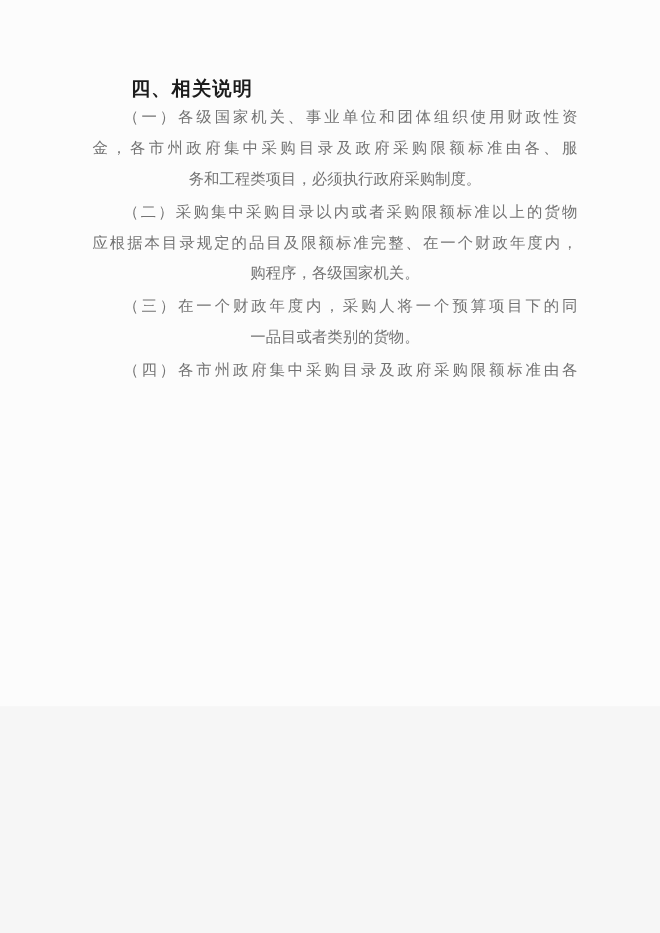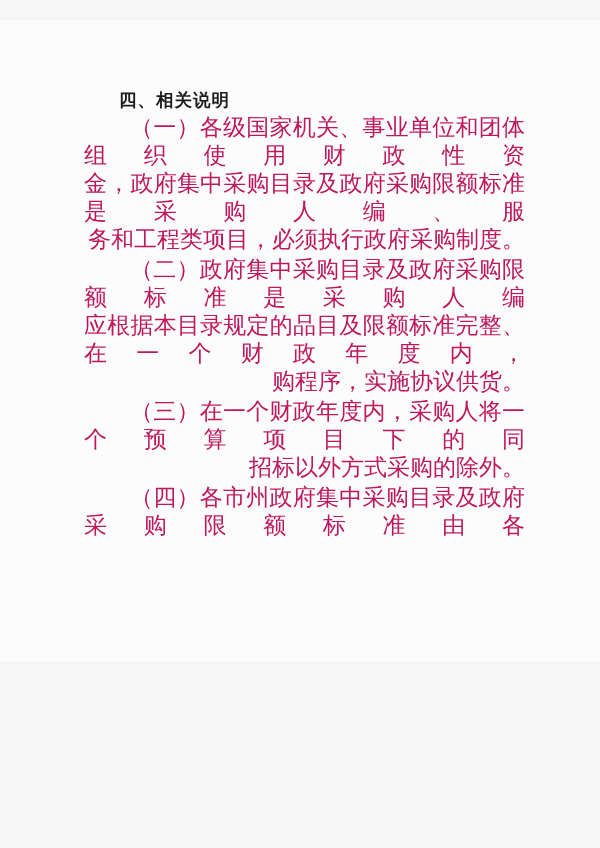--- a/index.html
+++ b/index.html
@@ -7,82 +7,82 @@
     width: 600px; height: 848px;
     background: #f6f6f6;
     font-family: "Liberation Serif", "DejaVu Serif", serif;
   }
   .page {
     position: relative;
     width: 600px; height: 642px;
     background: #fcfcfc;
     overflow: hidden;
     color: #262626;
-    margin-top: 20px;
   }
   .content {
     position: absolute;
     left: 84px; top: 66px;
     width: 441px;
   }
   .heading {
     margin: 0;
     font-size: 17.5px;
     font-weight: bold;
     line-height: 28px;
     text-indent: 2em;
     color: #1c1c1c;
     letter-spacing: 1px;
   }
   .para { margin: 0 0 2px 0; }
   .line {
-    font-size: 23px;
+    font-size: 14px;
     line-height: 28px;
-    color: #be185d;
+    color: #737373;
     white-space: normal;
+    font-family: Liberation Mono, monospace;
   }
   .jl {
     text-align: justify;
     text-align-last: justify;
     -moz-text-align-last: justify;
   }
   .first { text-indent: 2em; }
-  .last { text-align: right; }
+  .last { text-align: center; }
   .pagenum {
     position: absolute;
     top: 749px;
     right: 84px;
     font-size: 15px;
     color: #303030;
     letter-spacing: 0px;
   }
 </style>
 </head>
 <body>
 
 <div class="page">
   <div class="content">
 
     <h2 class="heading">四、相关说明</h2>
 
     <div class="para">
       <div class="line jl first">（一）各级国家机关、事业单位和团体组织使用财政性资</div>
-      <div class="line jl">金，政府集中采购目录及政府采购限额标准是采购人编、服</div>
+      <div class="line jl">金，各市州政府集中采购目录及政府采购限额标准由各、服</div>
       <div class="line last">务和工程类项目，必须执行政府采购制度。</div>
     </div>
 
     <div class="para">
-      <div class="line jl first">（二）政府集中采购目录及政府采购限额标准是采购人编</div>
+      <div class="line jl first">（二）采购集中采购目录以内或者采购限额标准以上的货物</div>
       <div class="line jl">应根据本目录规定的品目及限额标准完整、在一个财政年度内，</div>
-      <div class="line last">购程序，实施协议供货。</div>
+      <div class="line last">购程序，各级国家机关。</div>
     </div>
 
     <div class="para">
       <div class="line jl first">（三）在一个财政年度内，采购人将一个预算项目下的同</div>
-      <div class="line last">招标以外方式采购的除外。</div>
+      <div class="line last">一品目或者类别的货物。</div>
     </div>
 
     <div class="para">
       <div class="line jl first">（四）各市州政府集中采购目录及政府采购限额标准由各</div>
 
     </div>
 
   </div>
 
   <div class="pagenum">—3—</div>

